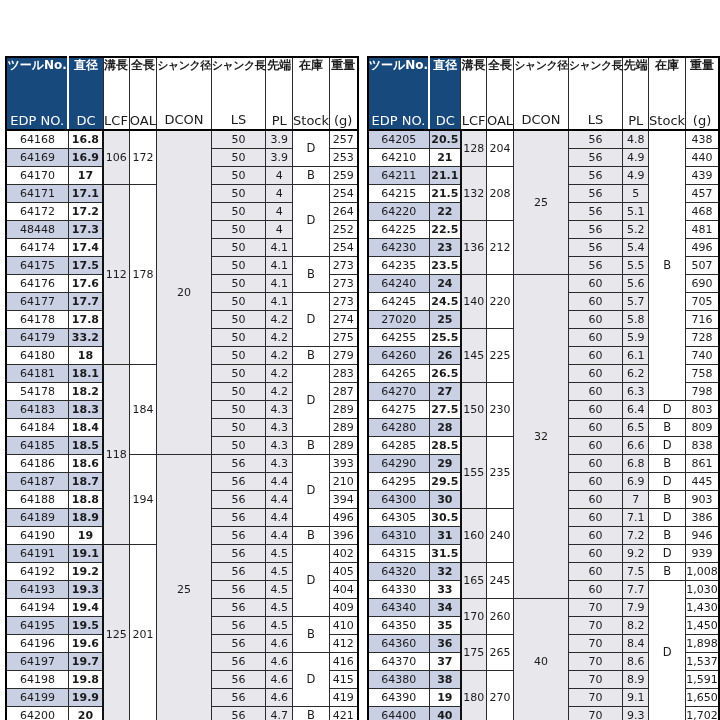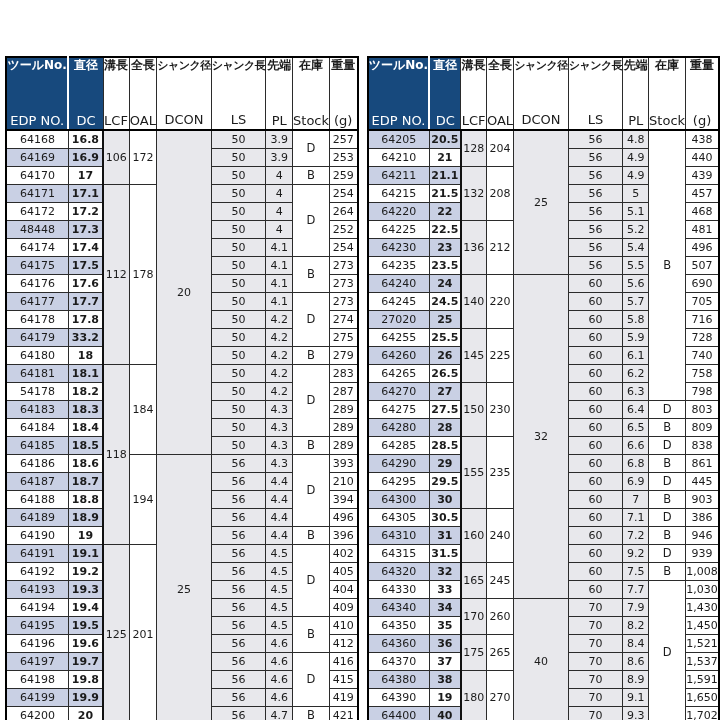--- a/index.html
+++ b/index.html
@@ -645,21 +645,21 @@
             <td class="c-gray">8.2</td>
             <td class="c-white c-wt">1,450</td>
           </tr>
           <tr>
             <td class="c-edp stripe">64360</td>
             <td class="c-dc stripe">36</td>
             <td class="c-gray" rowspan="2">175</td>
             <td class="c-white" rowspan="2">265</td>
             <td class="c-gray">70</td>
             <td class="c-gray">8.4</td>
-            <td class="c-white c-wt">1,521</td>
+            <td class="c-white c-wt">1,898</td>
           </tr>
           <tr>
             <td class="c-edp">64370</td>
             <td class="c-dc">37</td>
             <td class="c-gray">70</td>
             <td class="c-gray">8.6</td>
             <td class="c-white c-wt">1,537</td>
           </tr>
           <tr>
             <td class="c-edp stripe">64380</td>

